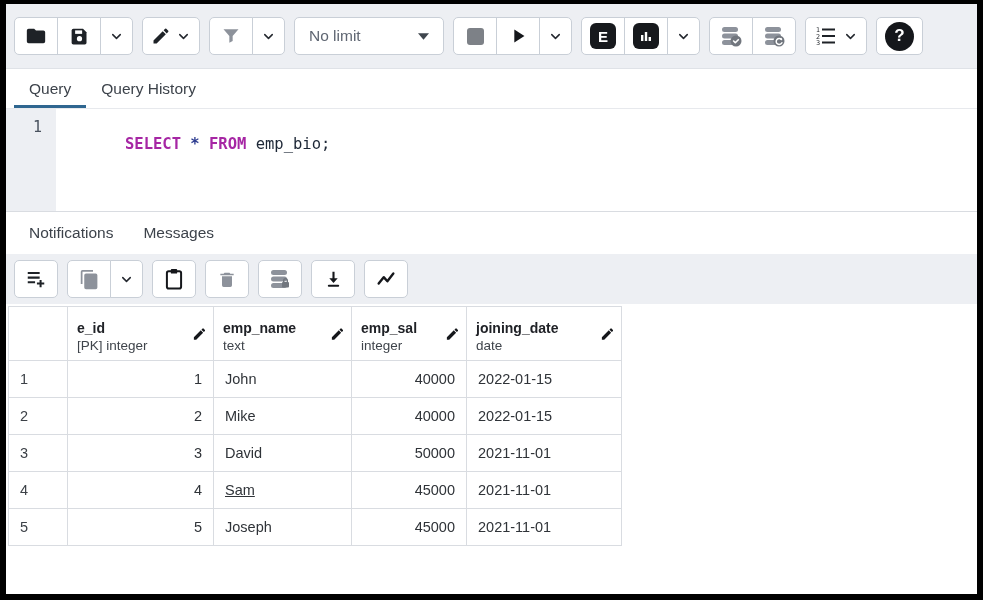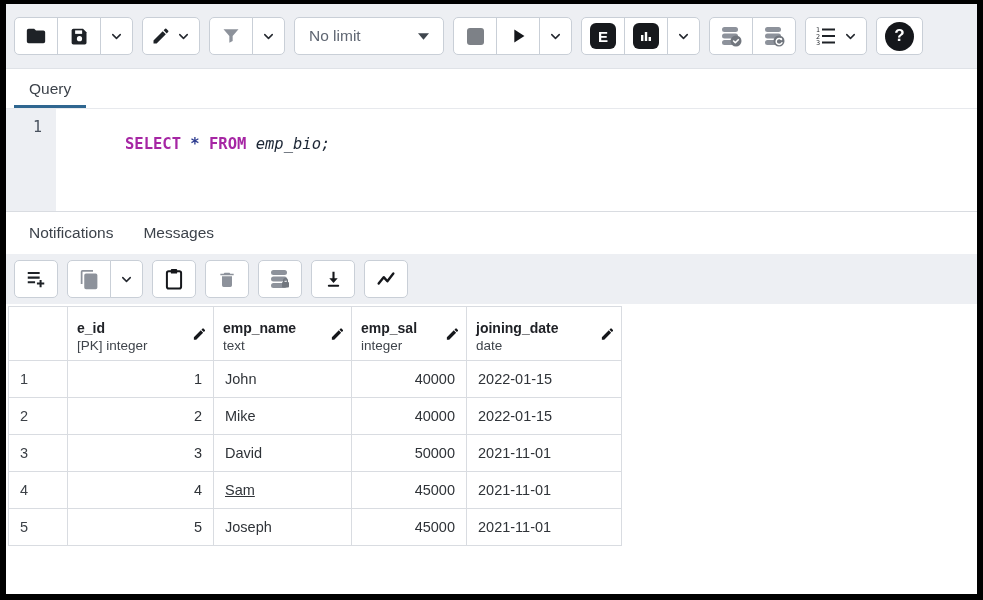--- a/index.html
+++ b/index.html
@@ -33,21 +33,21 @@
   .tab.active::after { content:""; position:absolute; left:0; right:0; bottom:0; height:3px; background:#2f6690; }
 
   
   .editor { display:flex; height:104px; flex:0 0 auto; border-top:1px solid #e7e9ed; border-bottom:1px solid #d9dce1; }
   .gutter { width:50px; background:#edeff3; flex:0 0 auto; font-family:"DejaVu Sans Mono", monospace;
             font-size:15px; color:#49525e; text-align:right; padding:9px 14px 0 0; }
   .code-area { flex:1; background:#fff; padding:8px 0 0 13px; font-family:"DejaVu Sans Mono", monospace;
                font-size:15.5px; white-space:pre; }
   .tok-keyword { color:#a626a4; font-weight:bold; }
   .tok-operator { color:#2b3a8f; font-weight:bold; }
-  .tok-plain { color:#1d2736;font-style:italic; }
+  .tok-plain { color:#1d2736; }
 
   
   .grid-wrap { flex:1; background:#fff; padding:2px 0 0 2px; overflow:hidden; }
   table.grid { border-collapse:collapse; table-layout:fixed; }
   .grid th, .grid td { border:1px solid #d9dce1; background:#fff; }
   .grid th { text-align:left; vertical-align:middle; padding:6px 24px 6px 9px; position:relative; height:54px; }
   .col-name { font-weight:bold; font-size:14px; color:#202227; line-height:17px;margin-top:7px; }
   .col-type { font-weight:normal; font-size:13.5px; color:#3f444b; line-height:17px; }
   .th-pencil { position:absolute; right:6px; top:50%; transform:translateY(-50%); }
   .grid td { height:37px; padding:0 11px; font-size:14.5px; color:#2f3338; }
@@ -191,20 +191,23 @@
     <div class="group">
       <div class="btn">
         <span class="help-circle">?</span>
       </div>
     </div>
   </div>
 
   <div class="tabs">
     <div class="tab active">
           <span>Query</span>
+        </div>
+    <div class="tab">
+          <span>Query History</span>
         </div>
   </div>
 
   <div class="editor">
     <div class="gutter">
       <span>1</span>
     </div>
     <div class="code-area">
       <span><span class="tok-keyword">SELECT</span><span class="tok-plain"> </span><span class="tok-operator">*</span><span class="tok-plain"> </span><span class="tok-keyword">FROM</span><span class="tok-plain"> emp_bio;</span></span>
     </div>

